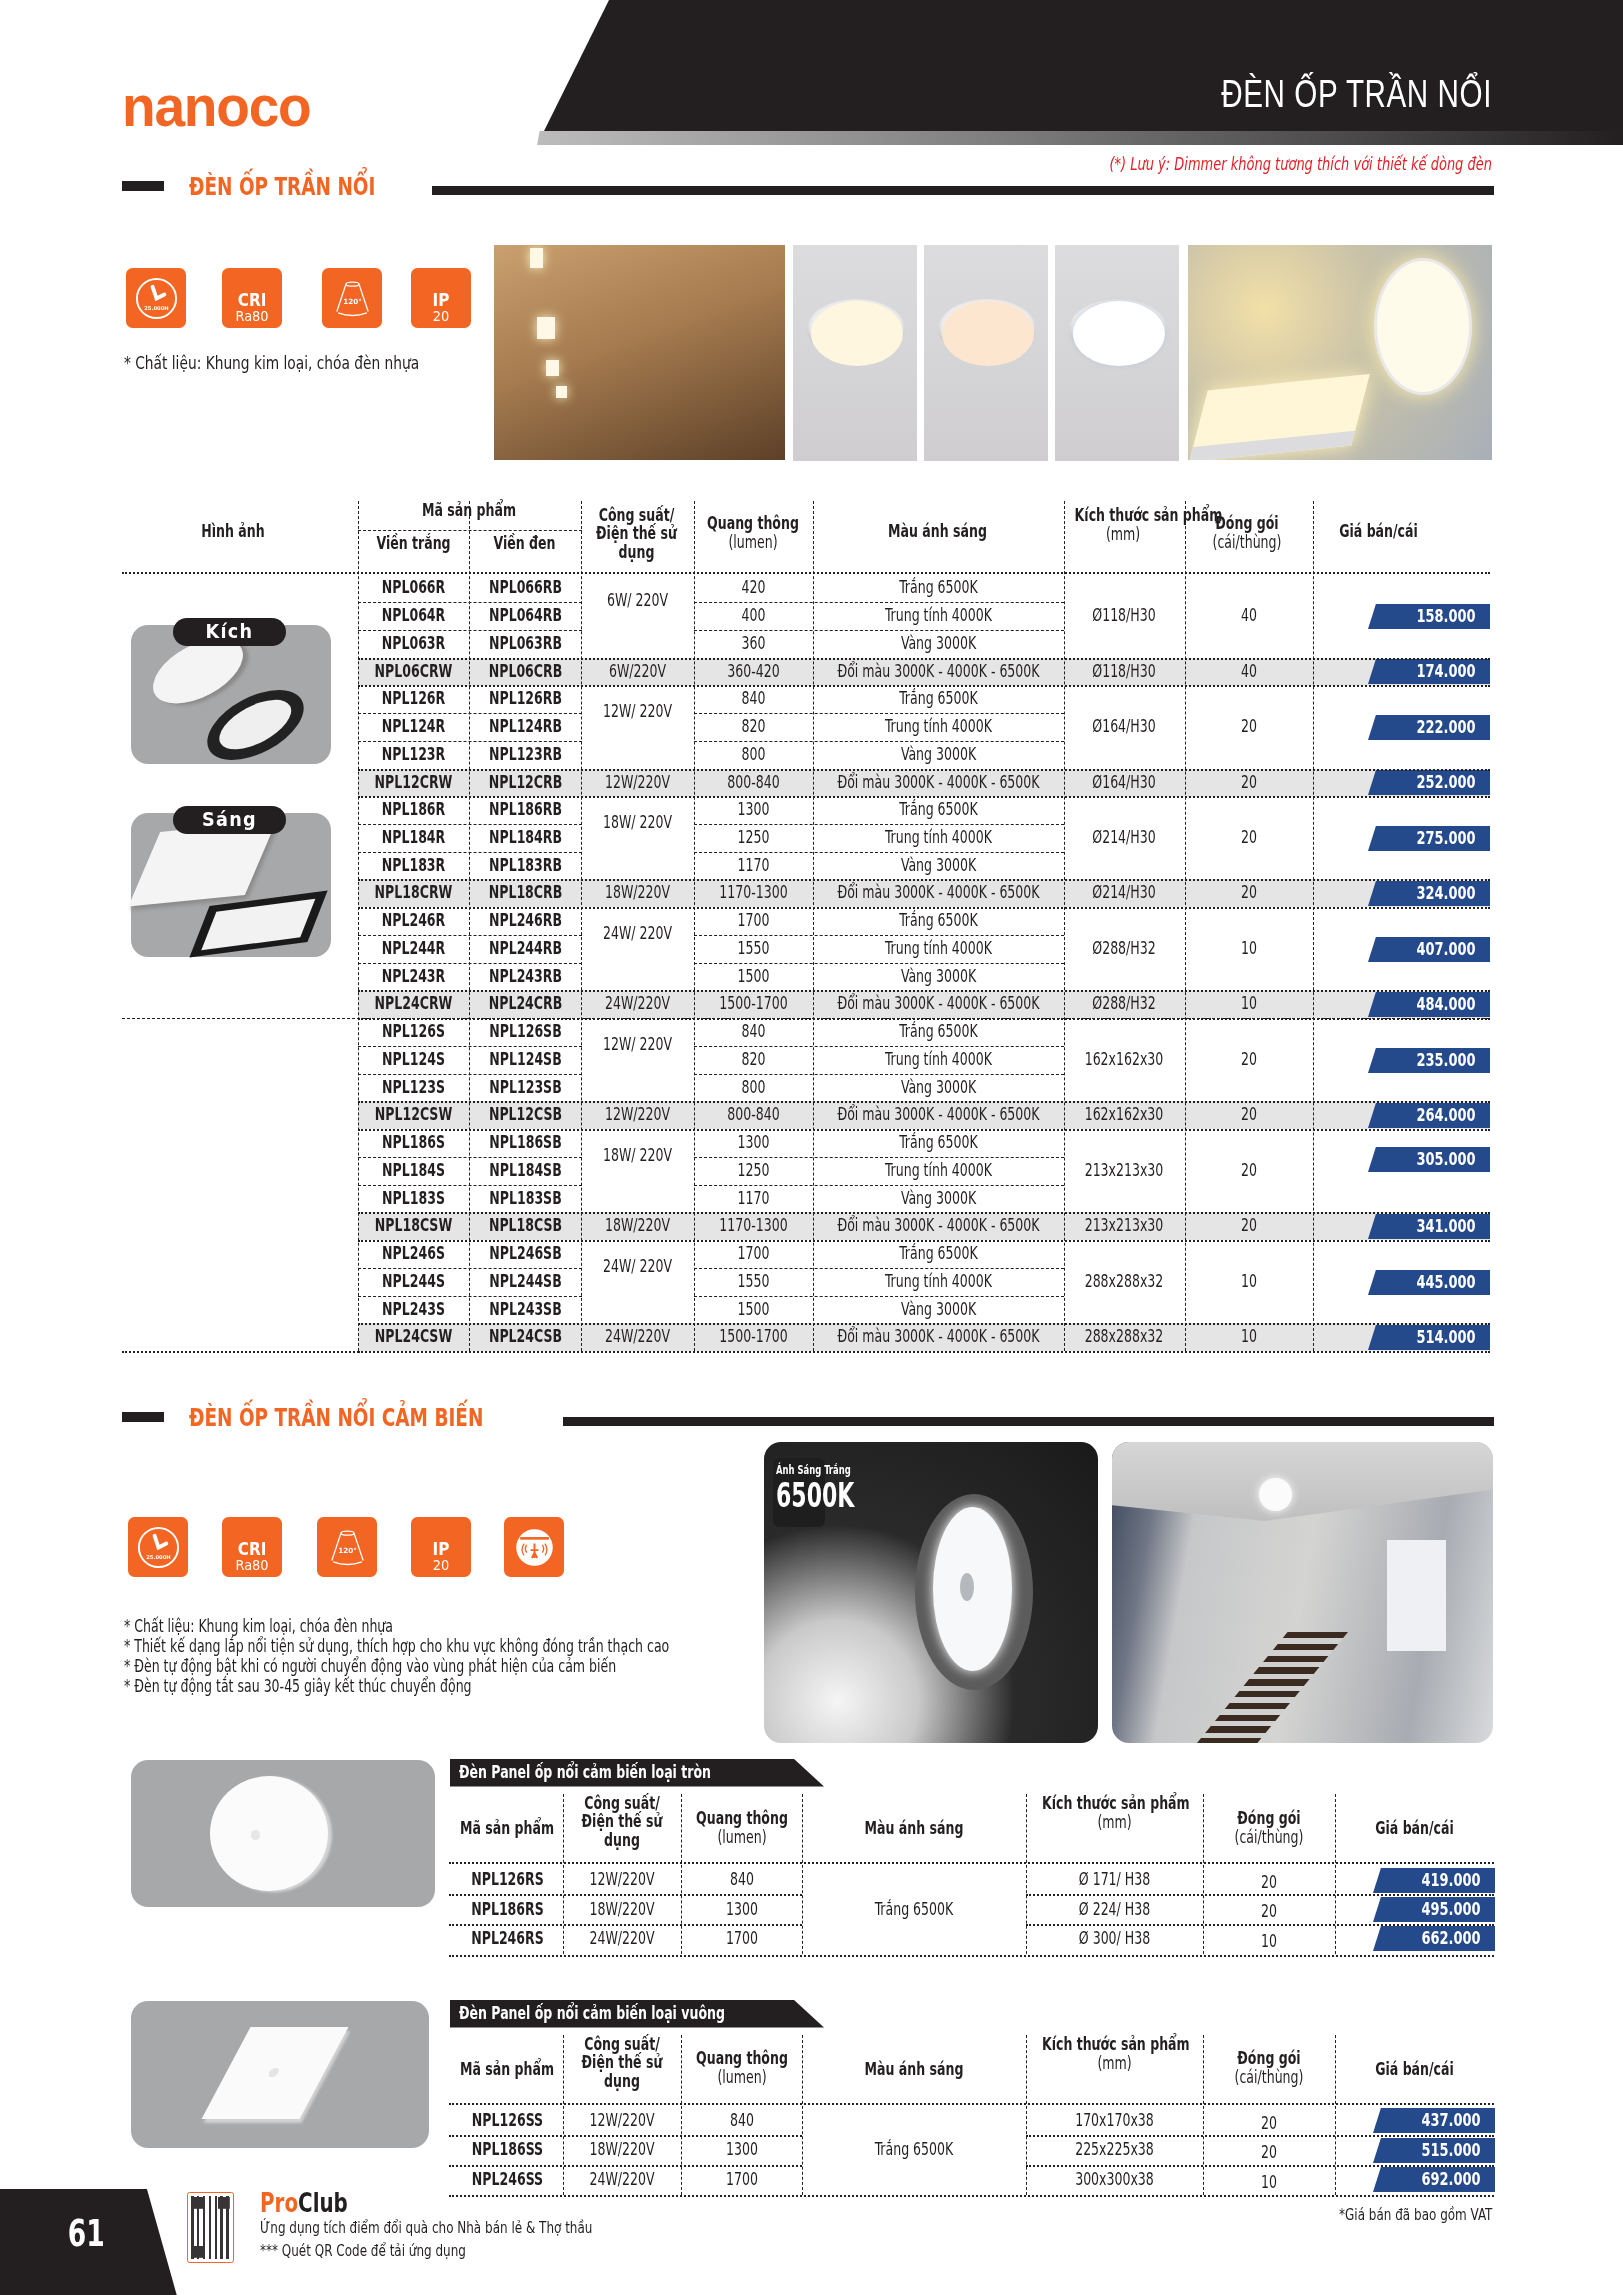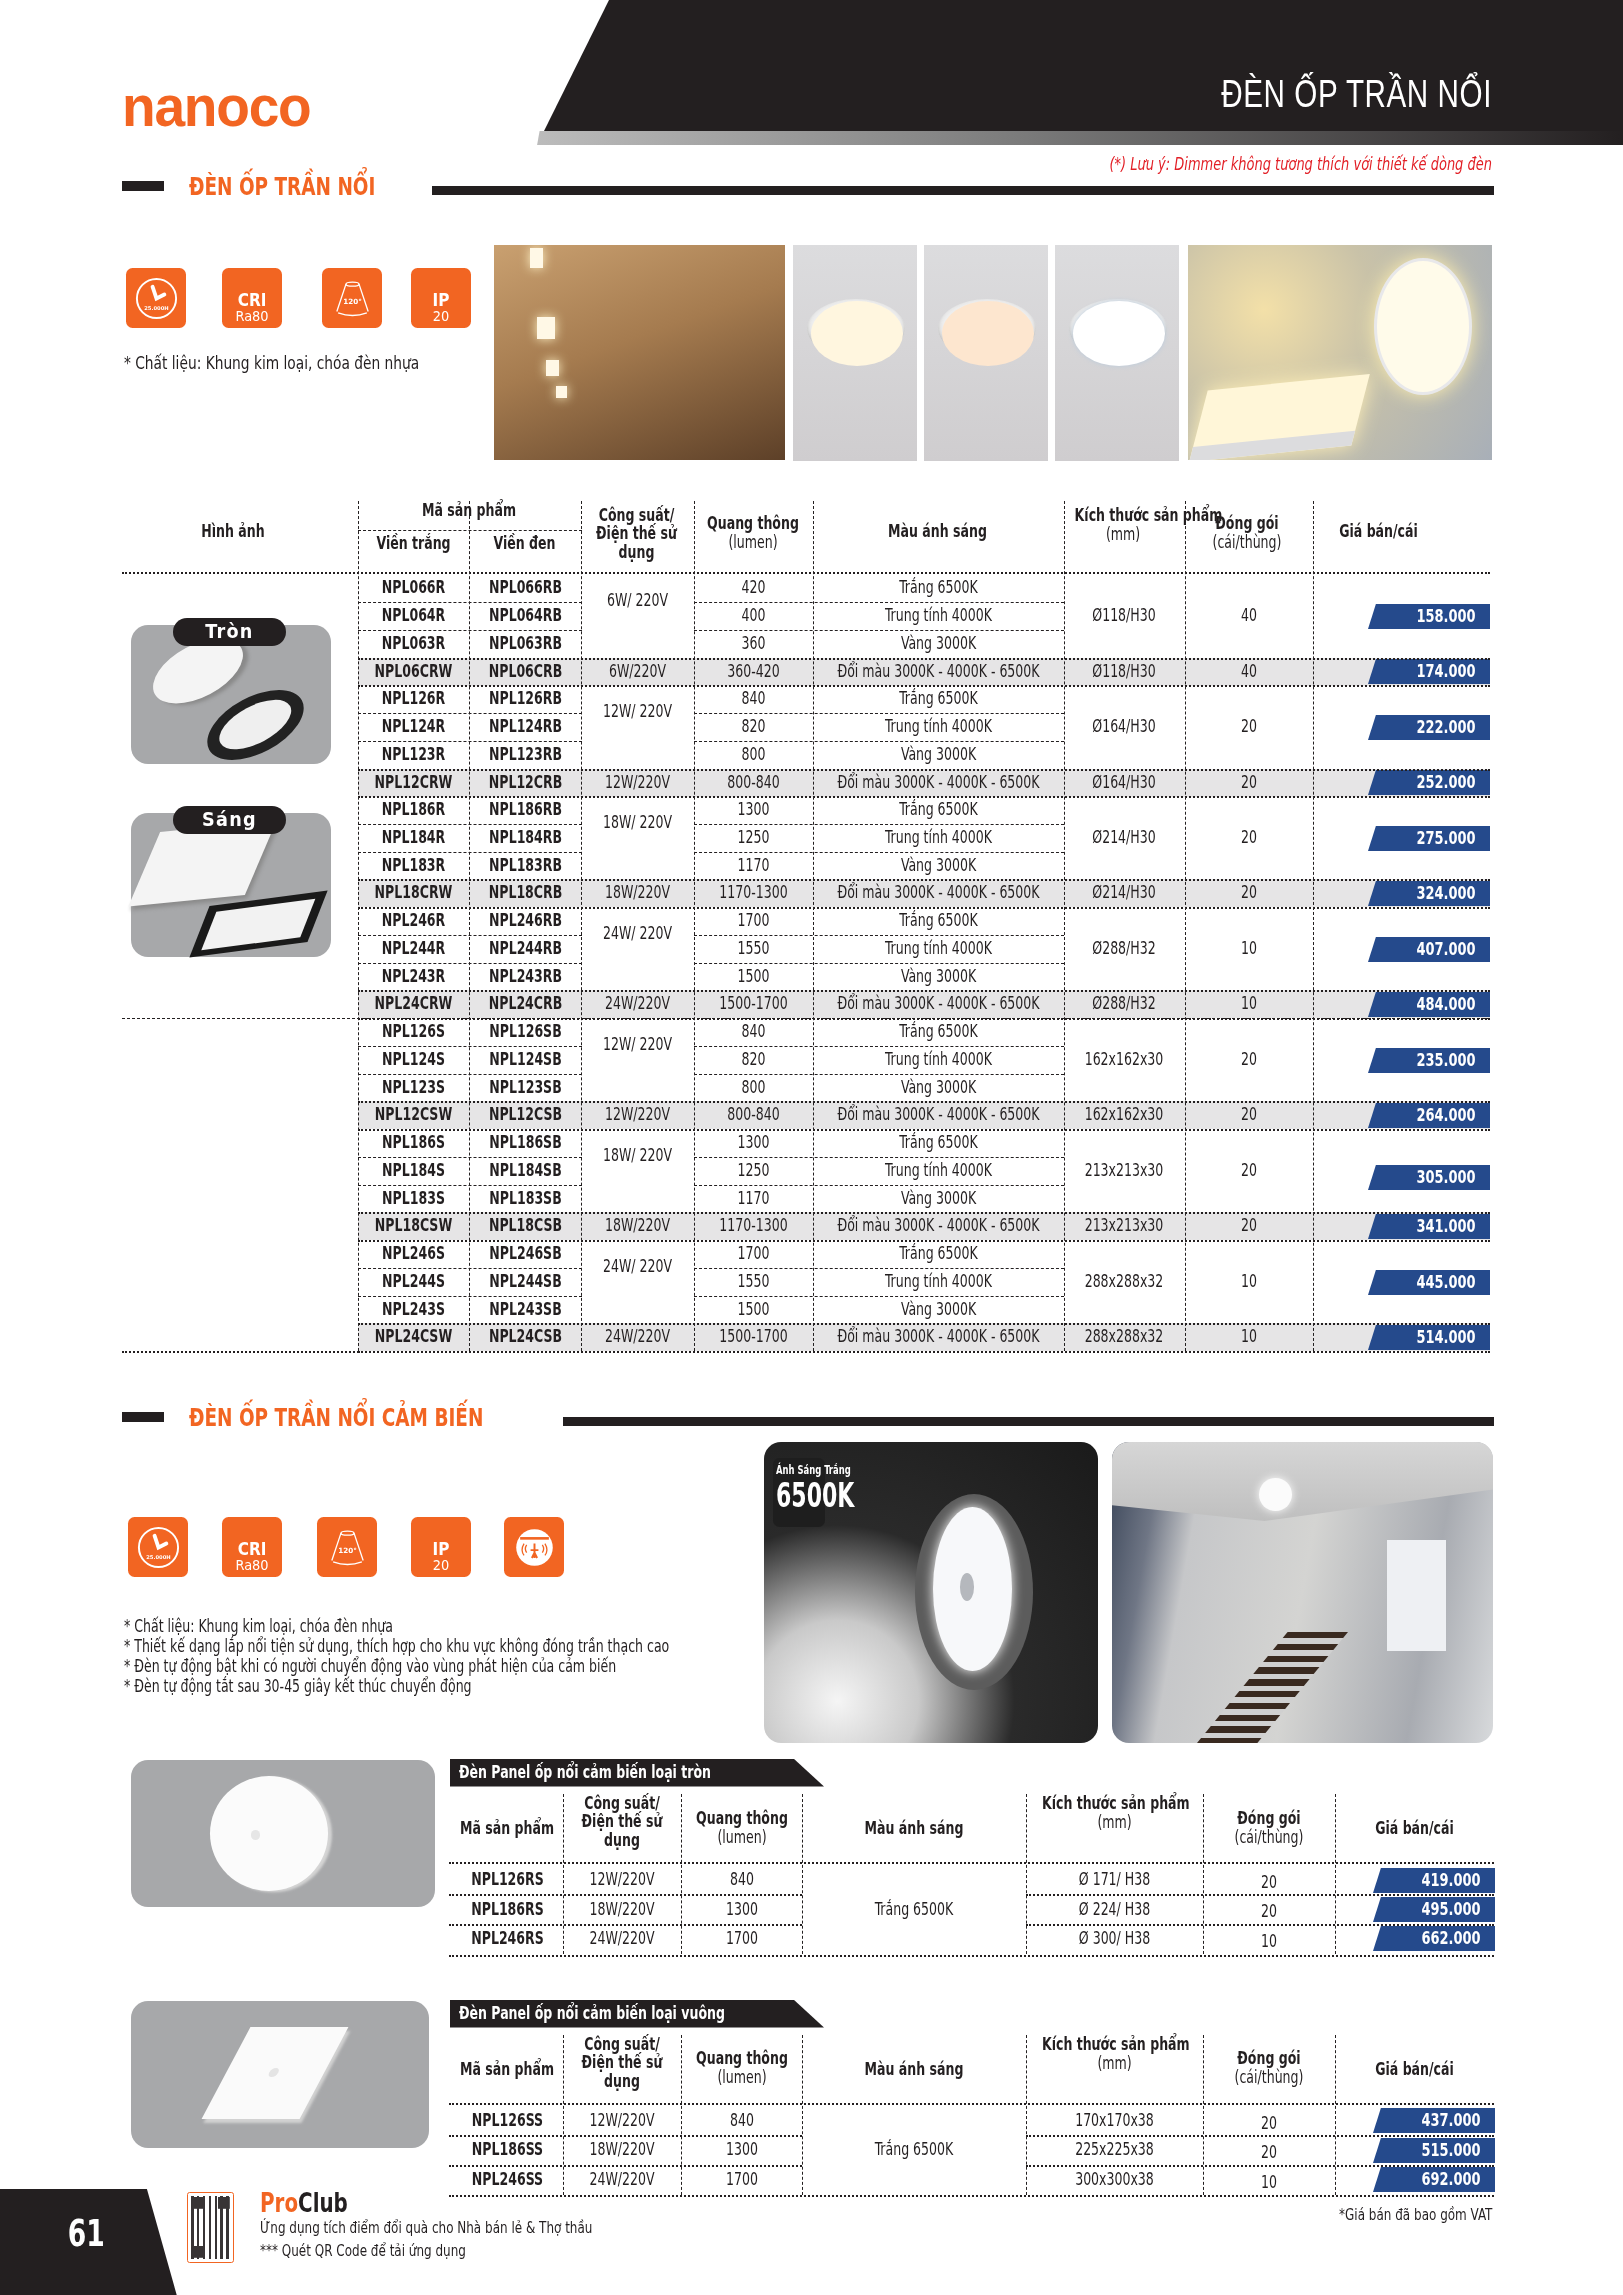--- a/index.html
+++ b/index.html
@@ -368,21 +368,21 @@
     <div class="cell" style="left:691px;top:656px;width:251px;">Trung tính 4000K</div>
     <div class="hline" style="left:236px;top:684px;width:224px;"></div>
     <div class="hline" style="left:572px;top:684px;width:370px;"></div>
     <div class="cell b" style="left:236px;top:684px;width:111px;">NPL183S</div>
     <div class="cell b" style="left:347px;top:684px;width:113px;">NPL183SB</div>
     <div class="cell" style="left:572px;top:684px;width:119px;">1170</div>
     <div class="cell" style="left:691px;top:684px;width:251px;">Vàng 3000K</div>
     <div class="cell" style="left:459px;top:643px;width:113px;white-space:normal;line-height:22px;">18W/ 220V</div>
     <div class="cell" style="left:942px;top:656px;width:120px;">213x213x30</div>
     <div class="cell" style="left:1063px;top:656px;width:128px;">20</div>
-    <div class="price" style="left:1246px;top:664px;"><span>305.000</span></div>
+    <div class="price" style="left:1246px;top:646px;"><span>305.000</span></div>
     <div class="row-bg" style="left:236px;top:711px;width:1132px;height:28px;"></div>
     <div class="cell" style="left:459px;top:711px;width:113px;">18W/220V</div>
     <div class="cell" style="left:942px;top:711px;width:120px;">213x213x30</div>
     <div class="cell" style="left:1063px;top:711px;width:128px;">20</div>
     <div class="price" style="left:1246px;top:713px;"><span>341.000</span></div>
     <div class="hline dot" style="left:236px;top:711px;width:1132px;"></div>
     <div class="hline dot" style="left:236px;top:739px;width:1132px;"></div>
     <div class="cell b" style="left:236px;top:711px;width:111px;">NPL18CSW</div>
     <div class="cell b" style="left:347px;top:711px;width:113px;">NPL18CSB</div>
     <div class="cell" style="left:572px;top:711px;width:119px;">1170-1300</div>
@@ -428,21 +428,21 @@
     <div class="vline" style="left:1063px;top:0;height:850px;"></div>
     <div class="vline" style="left:1191px;top:0;height:850px;"></div>
   </div>
 
 <div class="imgcard" style="left:131px; top:625px; width:200px; height:139px;">
   <div style="position:absolute;left:18.3px;top:19.6px;width:98px;height:52px;border-radius:50%;background:#f4f4f4;transform:rotate(-28deg);box-shadow:3.9px 3.9px 3.9px #8a8a8a;"></div>
   <div style="position:absolute;left:72px;top:72px;width:105px;height:56px;border-radius:50%;background:#222;transform:rotate(-28deg);">
       <div style="position:absolute;left:13px;top:9.2px;width:79px;height:37px;border-radius:50%;background:#efefef;"></div>
     </div>
 </div>
-<div class="pill" style="left:173px; top:618px; width:113px;">Tròn</div>
+<div class="pill" style="left:173px; top:618px; width:113px;">Kích</div>
 <div class="imgcard" style="left:131px; top:813px; width:200px; height:144px;">
   <div style="position:absolute;left:16.4px;top:13px;width:111px;height:75px;background:#f4f4f4;transform:skewX(-28deg) rotate(-6deg);box-shadow:3.9px 3.9px 3.9px #8a8a8a;"></div>
   <div style="position:absolute;left:72px;top:85px;width:111px;height:52px;background:#1a1a1a;transform:skewX(-28deg) rotate(-8deg);">
       <div style="position:absolute;left:9.2px;top:6.5px;width:93px;height:39px;background:#f2f2f2;"></div>
     </div>
 </div>
 <div class="pill" style="left:173px; top:806px; width:113px;">Sáng</div>
 
 <div class="sec-head" style="top:1404px;">
   <div class="bar-l"></div>

